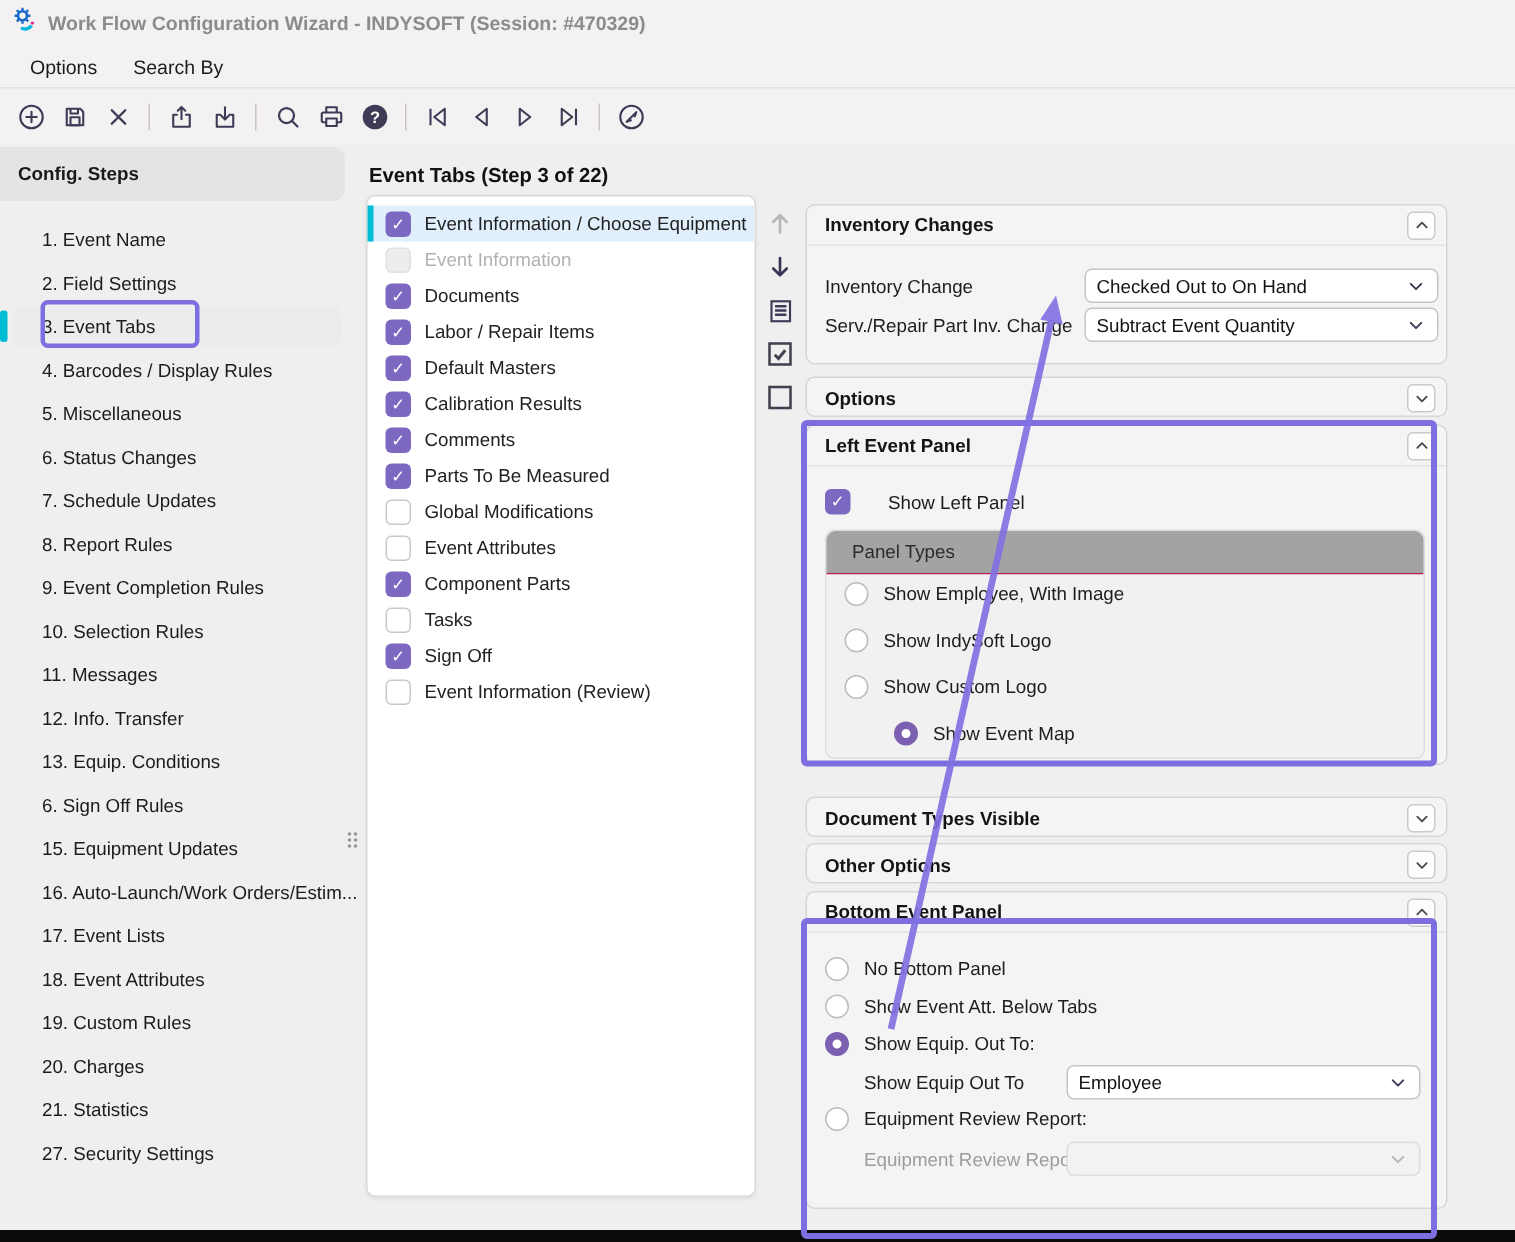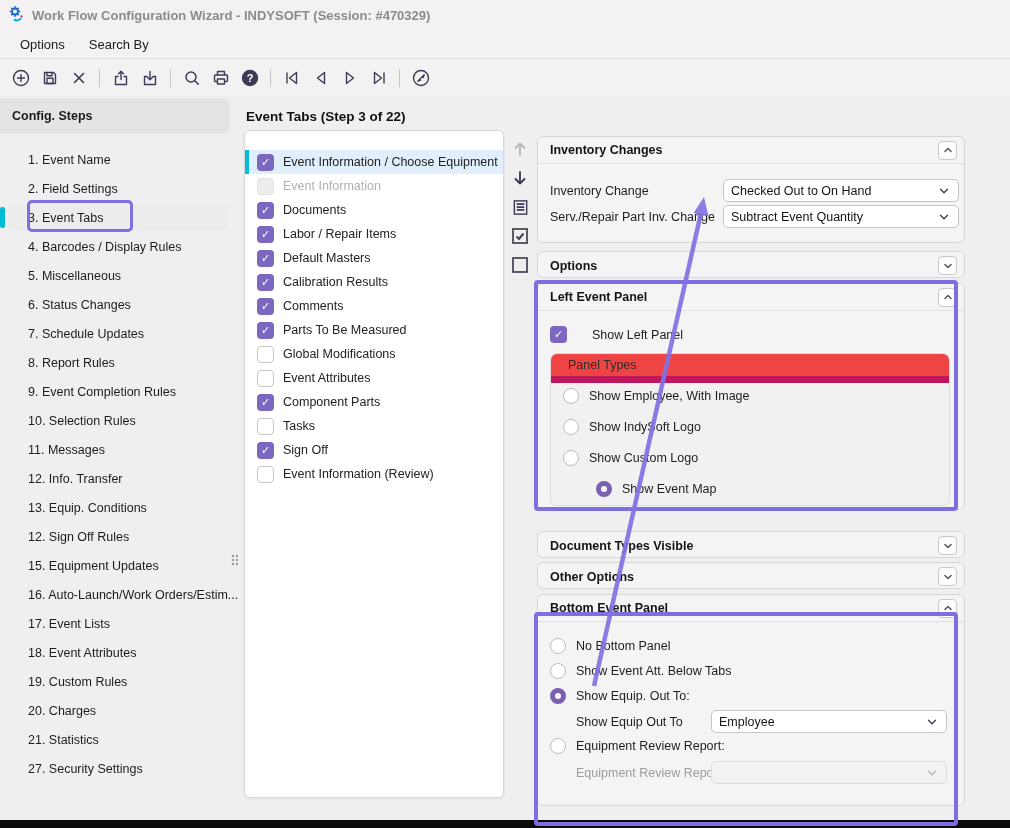--- a/index.html
+++ b/index.html
@@ -48,21 +48,21 @@
   .section.exp .sec-head { border-bottom:1px solid #e3e1e1; }
   .chev-btn { margin-left:auto; width:19px; height:19px; background:#fdfdfd; border:1px solid #cbc9ca; border-radius:4px; display:flex; align-items:center; justify-content:center; }
   .frow { position:absolute; left:12px; right:12px; height:23px; display:flex; align-items:center; }
   .frow .flabel { font-size:12.5px; color:#1d1d1d; }
   .frow .flabel.gray { color:#9e9c9d; }
   .dd { position:absolute; left:173px; width:236px; height:23px; background:#fff; border:1px solid #c6c4c5; border-radius:5px; display:flex; align-items:center; padding:0 7px; font-size:12.5px; color:#141414; }
   .dd .chev { margin-left:auto; display:flex; }
   .dd.dis { background:#f3f2f2; border-color:#dedcdd; color:#a7a5a6; }
   .cbrow { position:absolute; display:flex; align-items:center; gap:25px; font-size:12.5px; color:#1d1d1d; }
   .group { position:absolute; left:12px; width:400px; background:#f2f1f1; border:1px solid #dddbdc; border-radius:6px; }
-  .group-head { height:29px; display:flex; align-items:center; padding-left:17px; font-size:12.5px; color:#2c2c2c; background:#ef4444; border-bottom:7px solid #be185d; border-radius:6px 6px 0 0; }
+  .group-head { height:29px; display:flex; align-items:center; padding-left:17px; font-size:12.5px; color:#2c2c2c; background:#a3a3a3; border-bottom:1px solid #be185d; border-radius:6px 6px 0 0; }
   .rrow { position:absolute; left:12px; display:flex; align-items:center; gap:10px; font-size:12.5px; color:#1d1d1d; }
   .radio { width:16px; height:16px; border-radius:50%; background:#fff; border:1px solid #bdbbbc; flex:0 0 auto; }
   .radio.sel { border:5px solid #7b5fb0; }
 
   
   .hl { position:absolute; border:3px solid #7e6fe0; border-radius:5px; z-index:50; pointer-events:none; }
   .hl.thick { border-width:4px; border-radius:4px; }
   .arrow-layer { position:absolute; left:0; top:0; width:1010px; height:828px; z-index:60; pointer-events:none; }
   .bottom-bar { position:absolute; left:0; top:820px; width:1010px; height:8px; background:#0c0c0c; z-index:40; }
 </style>
@@ -209,21 +209,21 @@
   <div class="side-item">
       <span class="lbl">11. Messages</span>
     </div>
   <div class="side-item">
       <span class="lbl">12. Info. Transfer</span>
     </div>
   <div class="side-item">
       <span class="lbl">13. Equip. Conditions</span>
     </div>
   <div class="side-item">
-      <span class="lbl">12. Sign Off Rules</span>
+      <span class="lbl">6. Sign Off Rules</span>
     </div>
   <div class="side-item">
       <span class="lbl">15. Equipment Updates</span>
     </div>
   <div class="side-item">
       <span class="lbl">16. Auto-Launch/Work Orders/Estim...</span>
     </div>
   <div class="side-item">
       <span class="lbl">17. Event Lists</span>
     </div>
@@ -249,21 +249,21 @@
       <circle cx="7" cy="3" r="1.2"></circle>
       <circle cx="3" cy="7" r="1.2"></circle>
       <circle cx="7" cy="7" r="1.2"></circle>
       <circle cx="3" cy="11" r="1.2"></circle>
       <circle cx="7" cy="11" r="1.2"></circle>
     </svg>
 </div>
 
 <div class="content-title">Event Tabs (Step 3 of 22)</div>
 <div class="mid-panel">
-  <div style="padding-top:19px;">
+  <div style="padding-top:6px;">
     <div class="tab-row sel">
         <span class="accent"></span>
         <span class="cb on"></span>
         <span class="lbl">Event Information / Choose Equipment</span>
       </div>
     <div class="tab-row dis">
         <span class="cb dis"></span>
         <span class="lbl">Event Information</span>
       </div>
     <div class="tab-row">

